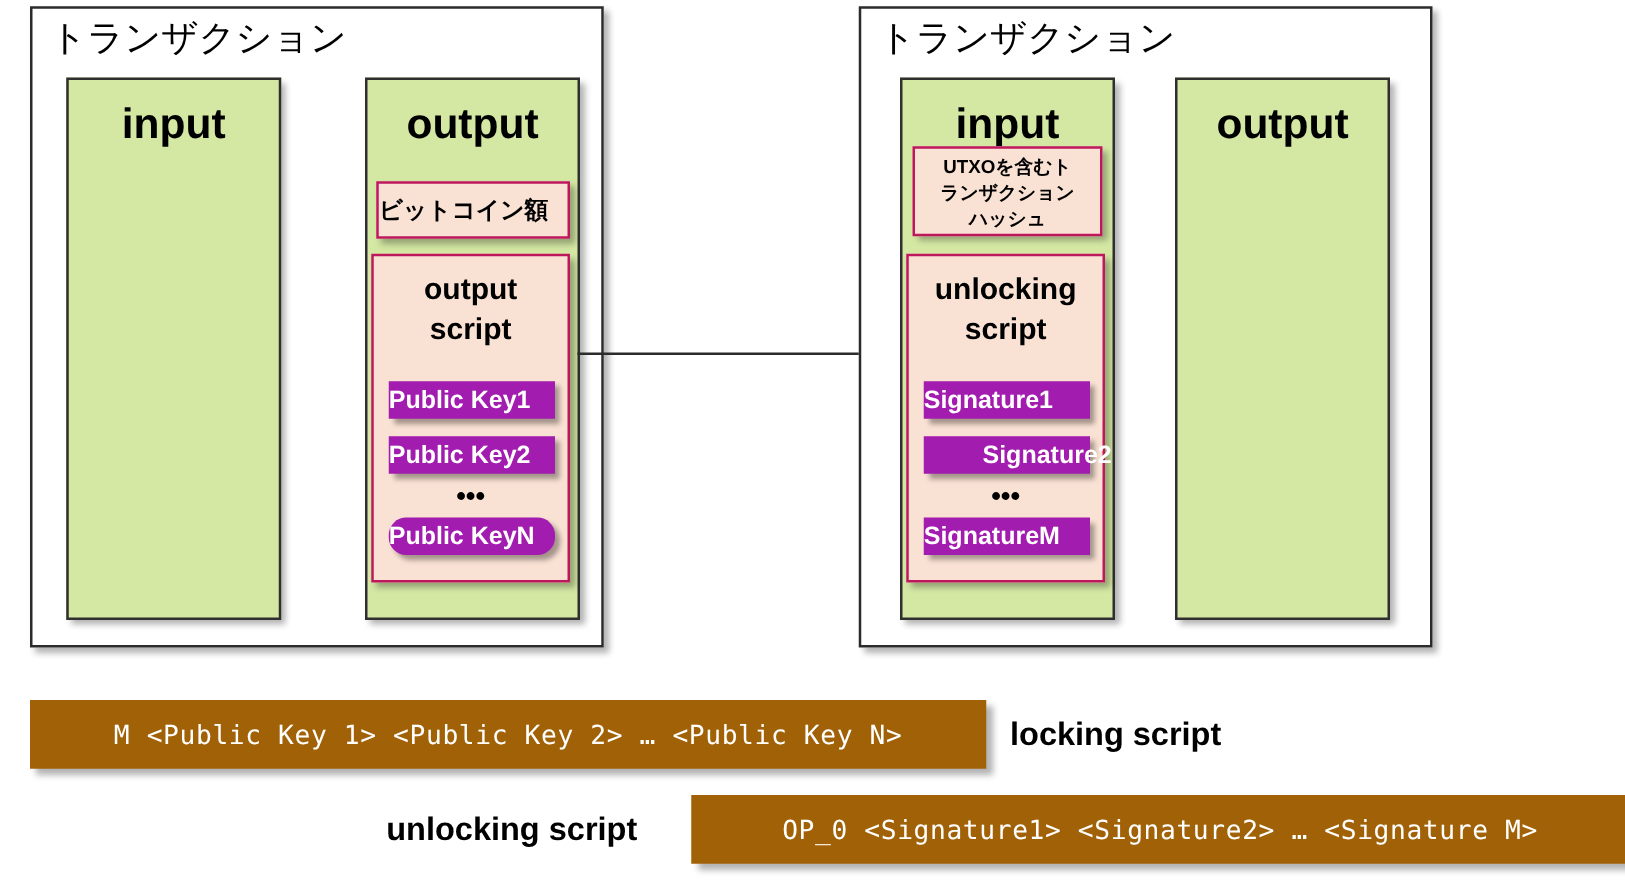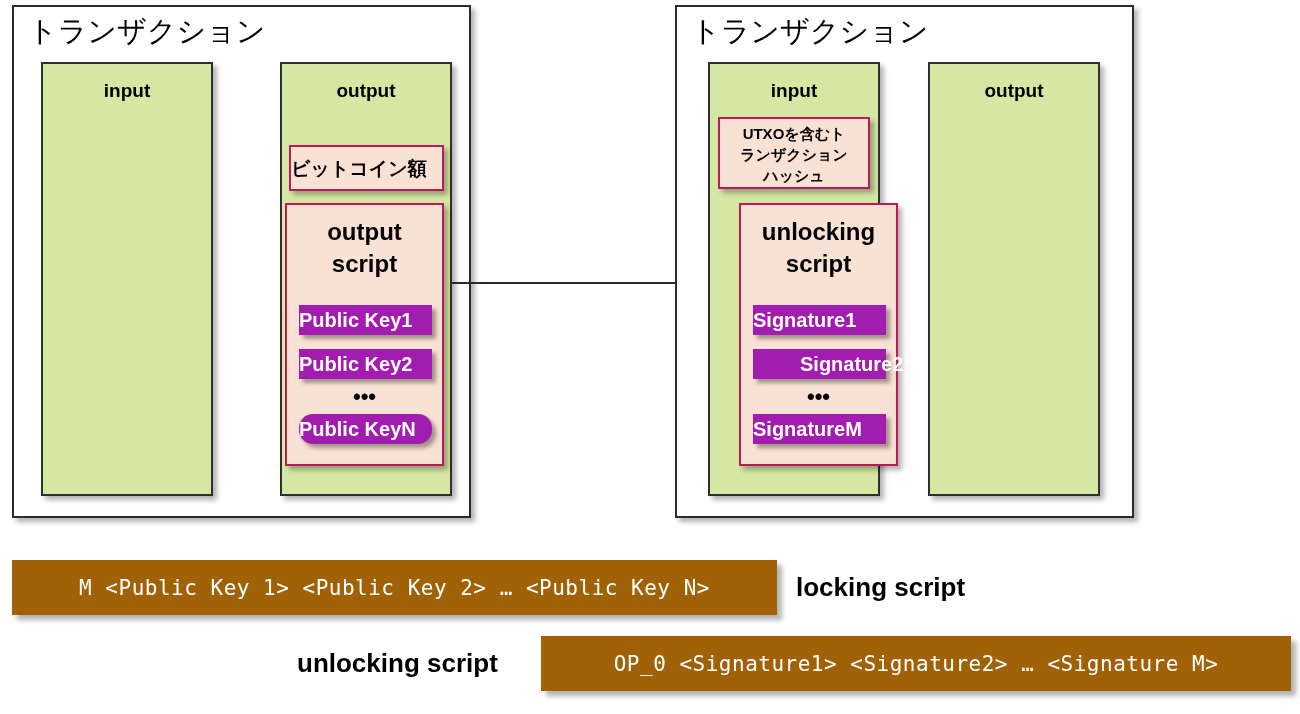--- a/index.html
+++ b/index.html
@@ -11,21 +11,21 @@
     width: 1300px;
     height: 714px;
     position: relative;
     overflow: hidden;
     font-family: "Liberation Sans", "DejaVu Sans", sans-serif;
     color: #000000;
   }
 
   .stage {
     position: absolute;
-    left: 0; top: 0;
+    left: 12px; top: 0;
     width: 1188px;
     height: 714px;
   }
 
   
   .tx-frame {
     position: absolute;
     background: #ffffff;
     border: 2px solid #2b2b2b;
     box-shadow: 4px 4px 5px rgba(0,0,0,0.30);
@@ -48,21 +48,21 @@
     background: #d4e8a4;
     border: 2px solid #2f2f2f;
     box-shadow: 4px 4px 5px rgba(0,0,0,0.30);
     box-sizing: border-box;
   }
   .io-label {
     position: absolute;
     left: 0;
     right: 0;
     text-align: center;
-    font-size: 19px;
+    font-size: 34px;
     font-weight: bold;
     color: #000;
     white-space: nowrap;
   }
 
   
   .pink-box {
     position: absolute;
     background: #f9e1d3;
     border: 2px solid #be185d;
@@ -205,21 +205,21 @@
   <div class="io-col" style="left:928px; top:62px; width:172px; height:434px;">
     <div class="io-label" style="top:16px;">output</div>
   </div>
 
   <div class="pink-box" style="left:718px; top:117px; width:152px; height:72px;">
     <div class="jp-small" style="top:4px;">UTXOを含むト</div>
     <div class="jp-small" style="top:25px;">ランザクション</div>
     <div class="jp-small" style="top:46px;">ハッシュ</div>
   </div>
 
-  <div class="pink-box" style="left:713px; top:203px; width:159px; height:263px;margin-left:26px;">
+  <div class="pink-box" style="left:713px; top:203px; width:159px; height:263px;">
     <div class="pink-title" style="top:12px;">unlocking</div>
     <div class="pink-title" style="top:44px;">script</div>
 
     <div class="chip" style="left:12px; top:100px; width:133px; height:30px;">Signature1</div>
     <div class="chip" style="left:12px; top:144px; width:133px; height:30px;padding-left:47px;">Signature2</div>
     <div class="ellipsis-dots" style="top:184px;">•••</div>
     <div class="chip" style="left:12px; top:209px; width:133px; height:30px;">SignatureM</div>
   </div>
 
   <div class="script-bar" style="left:12px; top:560px; width:765px; height:55px;">M &lt;Public Key 1&gt; &lt;Public Key 2&gt; … &lt;Public Key N&gt;</div>

